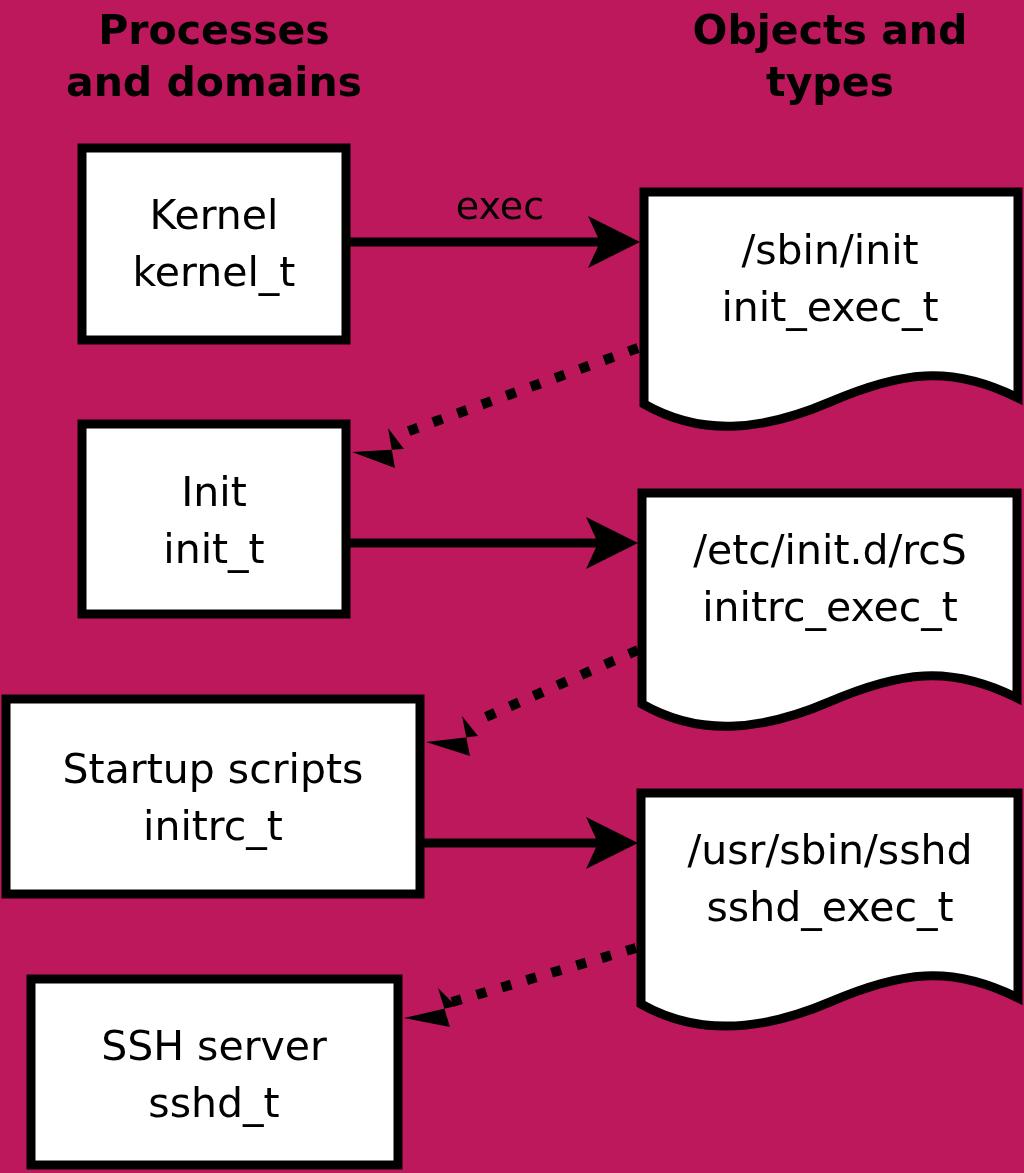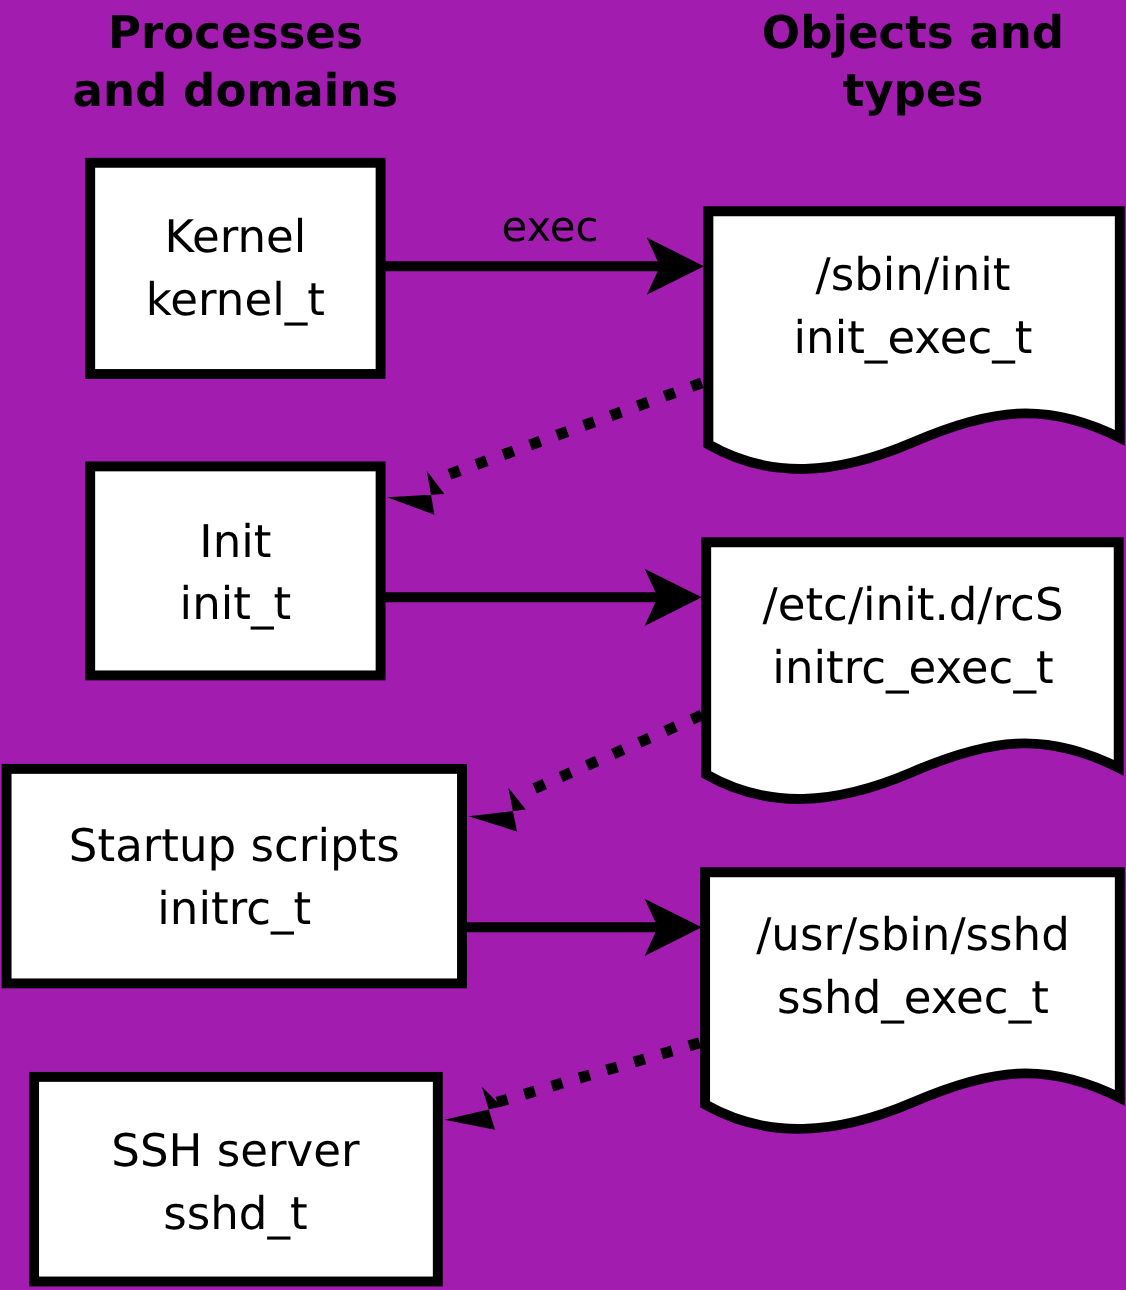--- a/index.html
+++ b/index.html
@@ -10,21 +10,21 @@
   body {
     width: 1024px;
     height: 1173px;
     overflow: hidden;
     font-family: "DejaVu Sans", "Liberation Sans", sans-serif;
   }
   #diagram-root {
     position: relative;
     width: 1024px;
     height: 1173px;
-    background: #a21caf;
+    background: #be185d;
   }
   svg.diagram-canvas {
     display: block;
     width: 1024px;
     height: 1173px;
   }
   .col-header {
     font-family: "DejaVu Sans", "Liberation Sans", sans-serif;
     font-weight: bold;
     font-size: 41px;

